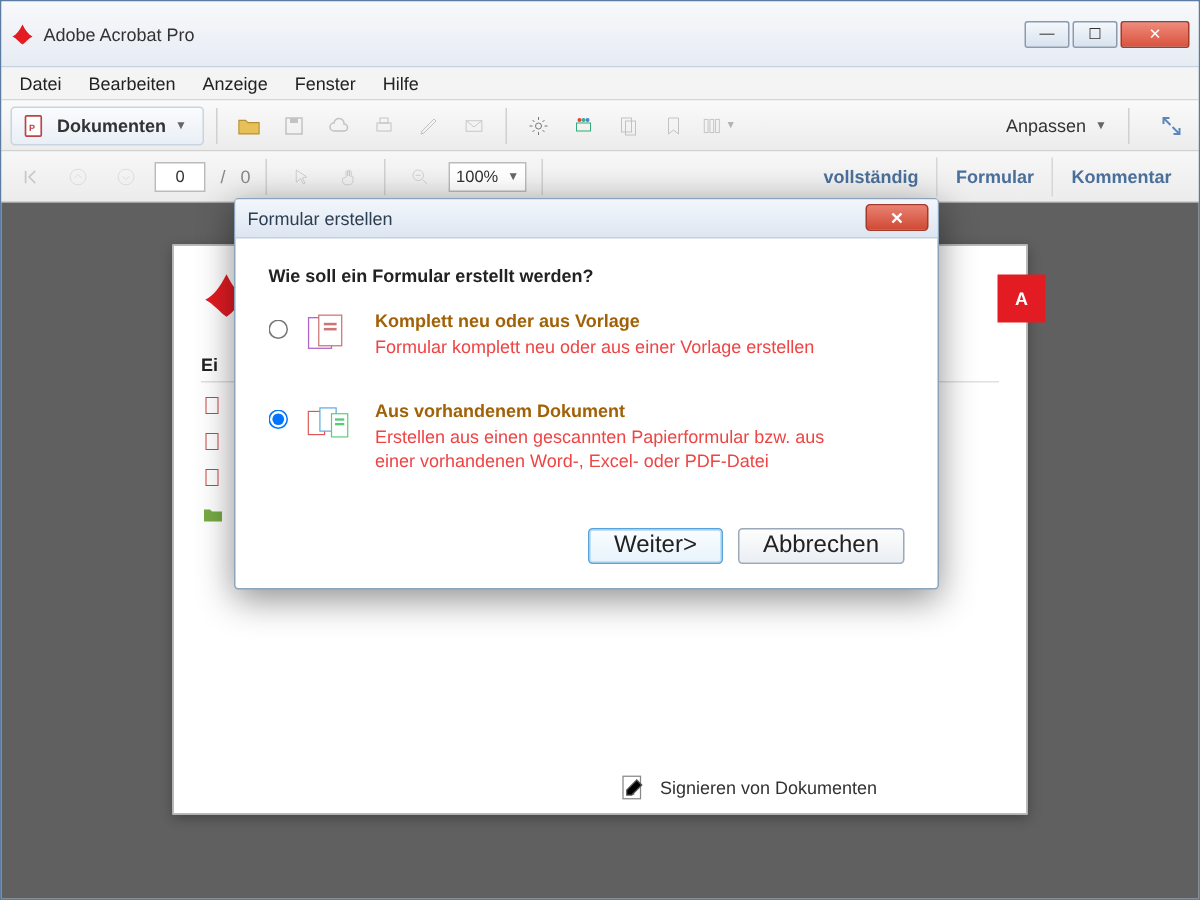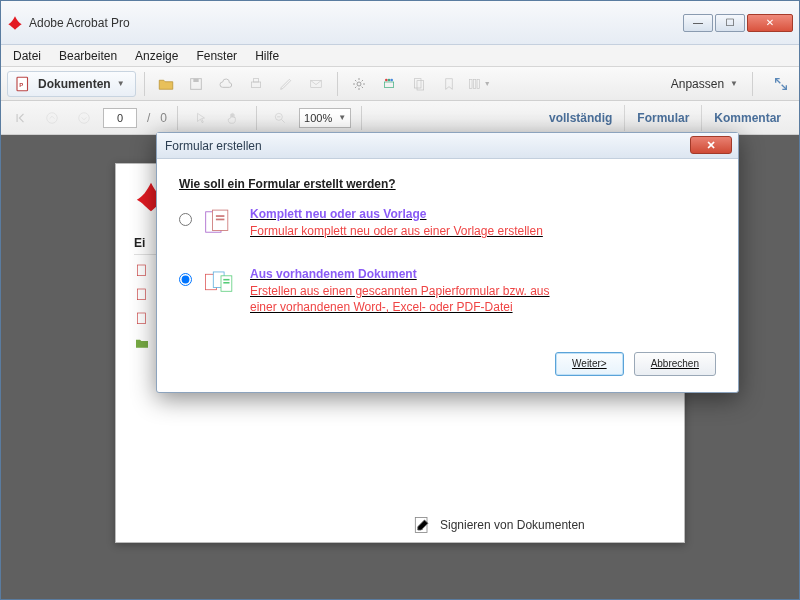--- a/index.html
+++ b/index.html
@@ -48,32 +48,32 @@
 .welcome-header .logo { width:34px; height:34px;}
 .welcome-header .name { font-size:16px; color:#1b1b1b;}
 .badge-box { width:32px; height:32px; background:#e31b23; display:flex; align-items:center; justify-content:center; color:#fff; font-weight:700; font-size:12px;}
 .welcome-section-hdr { font-weight:600; color:#222; border-bottom:1px solid #e0e0e0; padding-bottom:4px; margin-bottom:8px;}
 .welcome-list { display:flex; flex-direction:column; gap:8px;}
 .welcome-item { display:flex; align-items:center; gap:8px; color:#333;}
 .welcome-item .small-icn{width:16px; height:16px;}
 .signieren-row { position:absolute; left:calc(50% + 12px); bottom:64px; display:flex; align-items:center; gap:8px; color:#333;}
 
 
-.modal { position:absolute; left:156px; top:132px; width:583px; background:#fff; border:1px solid #8ca3bd; box-shadow:0 6px 24px rgba(0,0,0,.45); border-radius:3px;}
+.modal { position:absolute; left:156px; top:132px; width:470px; background:#fff; border:1px solid #8ca3bd; box-shadow:0 6px 24px rgba(0,0,0,.45); border-radius:3px;}
 .modal-title { height:26px; background:linear-gradient(#f3f7fc,#dde6f1); border-bottom:1px solid #c3cfdd; display:flex; align-items:center; padding:0 8px; color:#2c3e52; position:relative;}
 .modal-close { position:absolute; right:6px; top:3px; width:42px; height:18px; background:linear-gradient(#e98172,#cf4a35); border:1px solid #a23a29; border-radius:3px; color:#fff; display:flex; align-items:center; justify-content:center; font-size:11px; font-weight:700;}
-.modal-body { padding:18px 22px 16px 22px;text-decoration:underline;}
+.modal-body { padding:18px 22px 16px 22px;}
 .modal-question { font-weight:700; color:#222; margin-bottom:16px;}
 .option-row { display:flex; align-items:flex-start; gap:12px; margin-bottom:28px;}
 .option-row input[type=radio]{ margin-top:6px;}
 .opt-icon { width:34px; height:30px; flex-shrink:0;}
-.opt-text .opt-title { font-weight:700; color:#8b5cf6; margin-bottom:2px;}
+.opt-text .opt-title { font-weight:700; color:#a16207; margin-bottom:2px;}
 .opt-text .opt-desc { color:#ef4444; max-width:300px; line-height:1.35;}
 .modal-buttons { display:flex; justify-content:flex-end; gap:10px; padding-top:8px;}
-.dlg-btn { height:24px; padding:0 16px; border:1px solid #9aa8b7; border-radius:3px; background:linear-gradient(#fdfdfd,#eaeef3); color:#222; font-size:10px;}
+.dlg-btn { height:24px; padding:0 16px; border:1px solid #9aa8b7; border-radius:3px; background:linear-gradient(#fdfdfd,#eaeef3); color:#222; font-size:16px;}
 .dlg-btn.primary { border:1px solid #5aa3d8; box-shadow:0 0 0 1px #bfe0f7 inset; background:linear-gradient(#fafdff,#e7f3fc);}
 </style>
 </head>
 <body>
 
 <div class="window">
 
   <div class="titlebar">
     <svg class="app-icon" viewBox="0 0 24 24">
         <path fill="#E31B23" d="M12 2c3 6 6 10 10 12-4 2-7 6-10 8-3-2-6-6-10-8 4-2 7-6 10-12z"></path>

